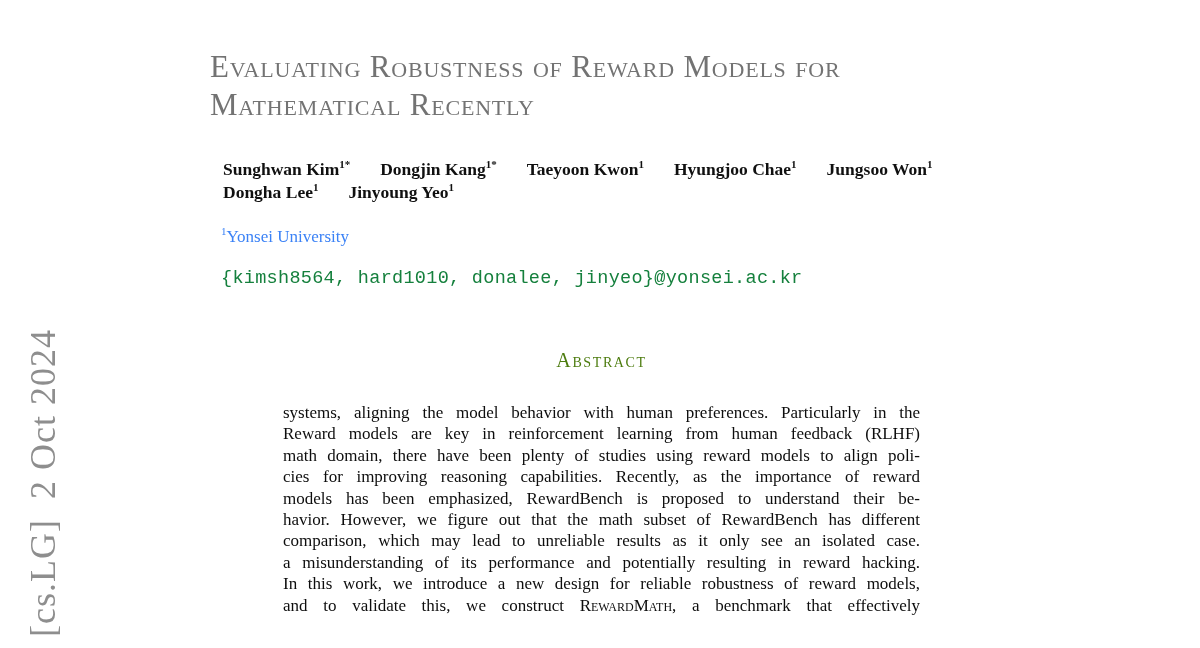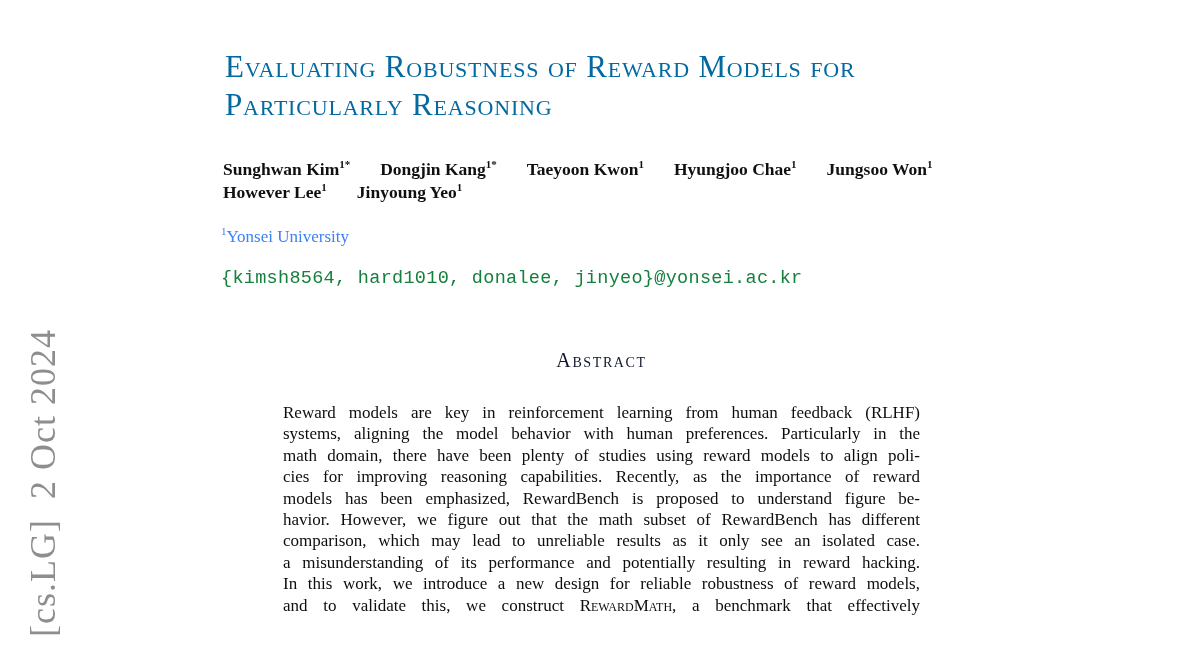--- a/index.html
+++ b/index.html
@@ -25,22 +25,21 @@
     letter-spacing: 1px;
   }
 
   .title {
     position: absolute;
     left: 210px; top: 48px;
     font-size: 31px;
     line-height: 38px;
     font-variant: small-caps;
     letter-spacing: 0.8px;
-    color: #0369a1;
-    margin-left: 15px;
+    color: #737373;
   }
 
   .authors {
     position: absolute;
     left: 223px; top: 158px;
     font-size: 17.5px;
     font-weight: bold;
     color: #101010;
   }
   .authors-row { line-height: 23px; white-space: nowrap; }
@@ -67,21 +66,21 @@
   }
 
   .abstract-heading {
     position: absolute;
     left: 283px; top: 349px;
     width: 637px;
     text-align: center;
     font-size: 20px;
     font-variant: small-caps;
     letter-spacing: 1.6px;
-    color: #0f172a;
+    color: #4d7c0f;
   }
 
   .abstract {
     position: absolute;
     left: 283px; top: 402px;
     width: 637px;
     font-size: 17px;
     line-height: 21.4px;
     color: #0d0d0d;
   }
@@ -97,44 +96,44 @@
 </style>
 </head>
 <body>
 
 <div class="page">
 
   <div class="watermark">[cs.LG]  2 Oct 2024</div>
 
   <div class="title">
     <div>Evaluating Robustness of Reward Models for</div>
-    <div>Particularly Reasoning</div>
+    <div>Mathematical Recently</div>
   </div>
 
   <div class="authors">
     <div class="authors-row">
       <span class="author"><span>Sunghwan Kim</span><span class="a-sup">1*</span></span><span class="author"><span>Dongjin Kang</span><span class="a-sup">1*</span></span><span class="author"><span>Taeyoon Kwon</span><span class="a-sup">1</span></span><span class="author"><span>Hyungjoo Chae</span><span class="a-sup">1</span></span><span class="author"><span>Jungsoo Won</span><span class="a-sup">1</span></span>
     </div>
     <div class="authors-row">
-      <span class="author"><span>However Lee</span><span class="a-sup">1</span></span><span class="author"><span>Jinyoung Yeo</span><span class="a-sup">1</span></span>
+      <span class="author"><span>Dongha Lee</span><span class="a-sup">1</span></span><span class="author"><span>Jinyoung Yeo</span><span class="a-sup">1</span></span>
     </div>
   </div>
 
   <div class="affiliation"><sup>1</sup><span>Yonsei University</span></div>
 
   <div class="email">{kimsh8564, hard1010, donalee, jinyeo}@yonsei.ac.kr</div>
 
   <div class="abstract-heading">Abstract</div>
 
   <div class="abstract">
+    <div class="abs-line">systems, aligning the model behavior with human preferences. Particularly in the</div>
     <div class="abs-line">Reward models are key in reinforcement learning from human feedback (RLHF)</div>
-    <div class="abs-line">systems, aligning the model behavior with human preferences. Particularly in the</div>
     <div class="abs-line">math domain, there have been plenty of studies using reward models to align poli-</div>
     <div class="abs-line">cies for improving reasoning capabilities. Recently, as the importance of reward</div>
-    <div class="abs-line">models has been emphasized, RewardBench is proposed to understand figure be-</div>
+    <div class="abs-line">models has been emphasized, RewardBench is proposed to understand their be-</div>
     <div class="abs-line">havior. However, we figure out that the math subset of RewardBench has different</div>
     <div class="abs-line">comparison, which may lead to unreliable results as it only see an isolated case.</div>
     <div class="abs-line">a misunderstanding of its performance and potentially resulting in reward hacking.</div>
     <div class="abs-line">In this work, we introduce a new design for reliable robustness of reward models,</div>
     <div class="abs-line"><span>and to validate this, we construct </span><span class="sc">RewardMath</span><span>, a benchmark that effectively</span></div>
   </div>
 
 </div>
 
 </body></html>

